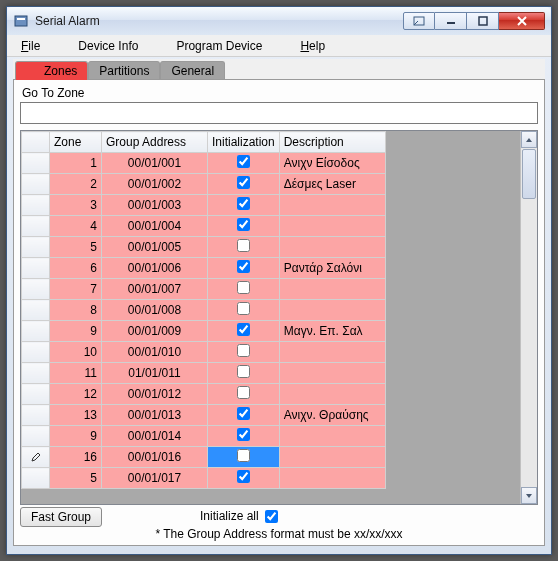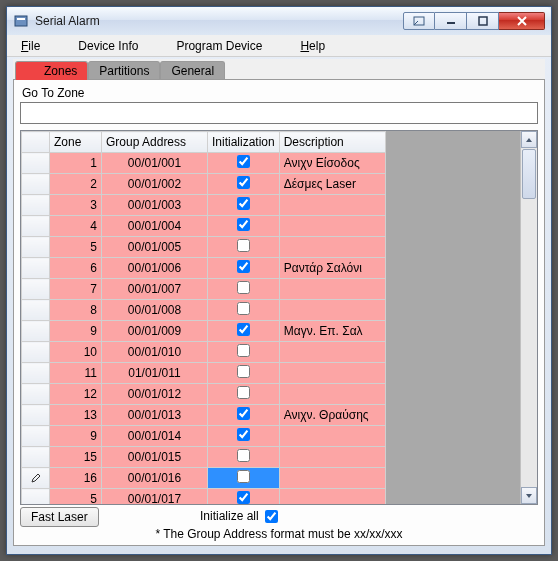--- a/index.html
+++ b/index.html
@@ -375,27 +375,20 @@
                   <td class="col-zone">13</td>
                   <td class="col-group">00/01/013</td>
                   <td class="col-init"><input type="checkbox" checked="" style=""></td>
                   <td class="col-desc">Ανιχν. Θραύσης</td>
                 </tr>
                 <tr>
                   <td class="rowhdr editmark"></td>
                   <td class="col-zone">9</td>
                   <td class="col-group">00/01/014</td>
                   <td class="col-init"><input type="checkbox" checked="" style=""></td>
-                  <td class="col-desc"></td>
-                </tr>
-                <tr>
-                  <td class="rowhdr editmark"></td>
-                  <td class="col-zone">15</td>
-                  <td class="col-group">00/01/015</td>
-                  <td class="col-init"><input type="checkbox" style=""></td>
                   <td class="col-desc"></td>
                 </tr>
                 <tr>
                   <td class="rowhdr editmark">
                     <svg width="12" height="12" viewBox="0 0 12 12">
                       <path d="M2 10 L3 7 L8 2 L10 4 L5 9 Z" fill="none" stroke="#333"></path>
                     </svg>
                   </td>
                   <td class="col-zone">16</td>
                   <td class="col-group">00/01/016</td>
@@ -421,21 +414,21 @@
           <div class="thumb"></div>
           <div class="btn down">
               <svg width="8" height="6">
                 <path d="M4 5 L7 1 L1 1 Z" fill="#4a5a70"></path>
               </svg>
             </div>
         </div>
       </div>
 
       <div class="footer">
-        <button class="fastbtn">Fast Laser</button>
+        <button class="fastbtn">Fast Group</button>
         <label class="initall">
           <span>Initialize all</span>
           <input type="checkbox" id="initallcb" checked="" style="">
         </label>
         <div class="hint">* The Group Address format must be xx/xx/xxx</div>
       </div>
     </div>
   </div>
 </div>
 

